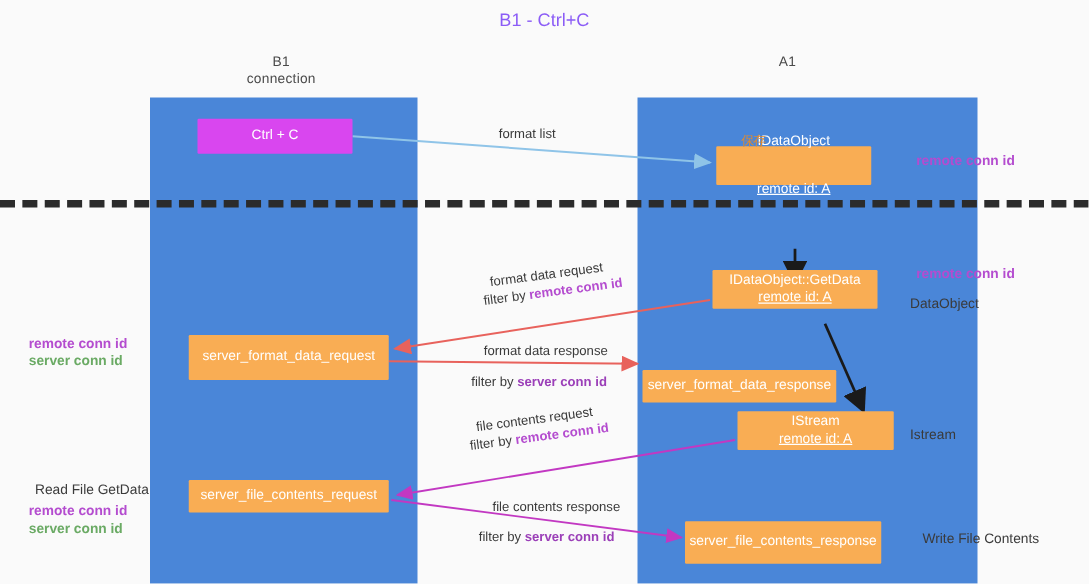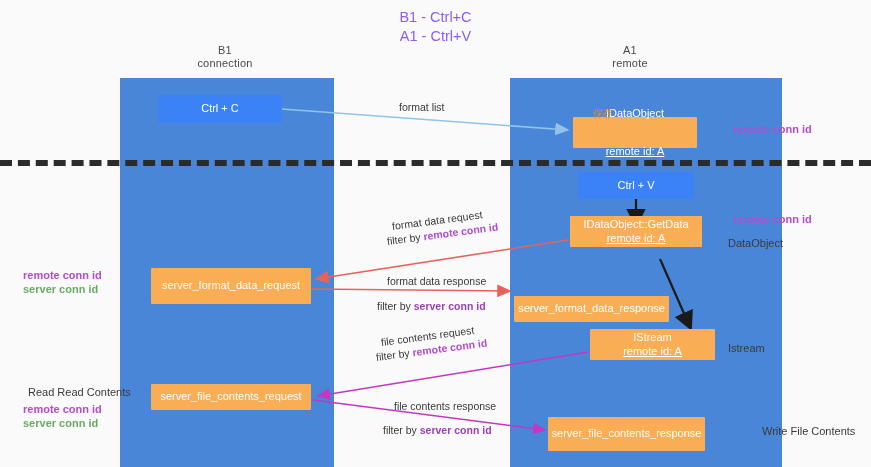--- a/index.html
+++ b/index.html
@@ -57,21 +57,21 @@
     flex-direction: column;
     align-items: center;
     justify-content: center;
     text-align: center;
     color: #ffffff;
     font-size: 11px;
     line-height: 13.5px;
     border-radius: 1px;
     z-index: 5;
   }
-  .node.green  { background: #3b82f6; }
+  .node.green  { background: #d946ef; }
   .node.orange { background: #f9ad54; }
   .node .l2 { font-size: 11px; text-decoration: underline; }
 
   #n-ctrlc   { left: 158px; top: 95px;  width: 124px; height: 28px; }
   #n-idobj   { left: 573px; top: 117px; width: 124px; height: 31px; gap: 25px; }
   #n-ctrlv   { left: 578px; top: 172px; width: 116px; height: 27px; }
   #n-getdata { left: 570px; top: 216px; width: 132px; height: 31px; }
   #n-sfdreq  { left: 151px; top: 268px; width: 160px; height: 36px; }
   #n-sfdresp { left: 514px; top: 278px; width: 155px; height: 26px; margin-top: 18px; }
   #n-istream { left: 590px; top: 329px; width: 125px; height: 31px; }
@@ -118,51 +118,49 @@
     line-height: 14px;
     z-index: 6;
   }
   .side-label .remote { color: #b44ccf; font-weight: bold; display: block; }
   .side-label .server { color: #6aaa64; font-weight: bold; display: block; }
 
   #sl-r1 { left: 733px; top: 122px; }
   #sl-r2 { left: 733px; top: 212px; }
   #sl-r3 { left: 728px; top: 236px; }
   #sl-r4 { left: 728px; top: 341px; }
-  #sl-r5 { left: 738px; top: 424px; margin-left: 24px; }
+  #sl-r5 { left: 738px; top: 424px; }
 
   #sl-l1 { left: 23px;  top: 268px; }
   #sl-l2 { left: 28px;  top: 385px; }
   #sl-l3 { left: 23px;  top: 402px; }
 
   svg#wires {
     position: absolute;
     left: 0; top: 0;
     width: 871px; height: 467px;
     z-index: 3;
     overflow: visible;
   }
 </style>
 </head>
 <body>
 
 <div id="stage">
 
   <div id="title">
     <div>B1 - Ctrl+C</div>
-    <div>A1 - Ctrl+V</div>
   </div>
 
   <div id="hdr-left" class="col-header">
     <div>B1</div>
     <div>connection</div>
   </div>
   <div id="hdr-right" class="col-header">
     <div>A1</div>
-    <div>remote</div>
   </div>
 
   <div id="band-left" class="col-band"></div>
   <div id="band-right" class="col-band"></div>
 
   <svg id="wires">
     <defs>
       <marker id="ar-blue" markerWidth="9" markerHeight="8" refX="8" refY="4" orient="auto">
         <path d="M0,0 L9,4 L0,8 z" fill="#8fc4e8"></path>
       </marker>
@@ -199,23 +197,20 @@
   </div>
 
   <div id="n-idobj" class="node orange">
     <div class="l1">
       <span class="ghost">保存</span>
       <span>IDataObject</span>
     </div>
     <div class="l2">remote id: A</div>
   </div>
 
-  <div id="n-ctrlv" class="node green">
-    <div class="l1">Ctrl + V</div>
-  </div>
 
   <div id="n-getdata" class="node orange">
     <div class="l1">IDataObject::GetData</div>
     <div class="l2">remote id: A</div>
   </div>
 
   <div id="n-sfdreq" class="node orange">
     <div class="l1">server_format_data_request</div>
   </div>
 
@@ -265,19 +260,19 @@
     <span class="remote">remote conn id</span>
   </div>
   <div id="sl-r3" class="side-label">DataObject</div>
   <div id="sl-r4" class="side-label">Istream</div>
   <div id="sl-r5" class="side-label">Write File Contents</div>
 
   <div id="sl-l1" class="side-label">
     <span class="remote">remote conn id</span>
     <span class="server">server conn id</span>
   </div>
-  <div id="sl-l2" class="side-label">Read Read Contents</div>
+  <div id="sl-l2" class="side-label">Read File GetData</div>
   <div id="sl-l3" class="side-label">
     <span class="remote">remote conn id</span>
     <span class="server">server conn id</span>
   </div>
 
 </div>
 
 </body></html>

